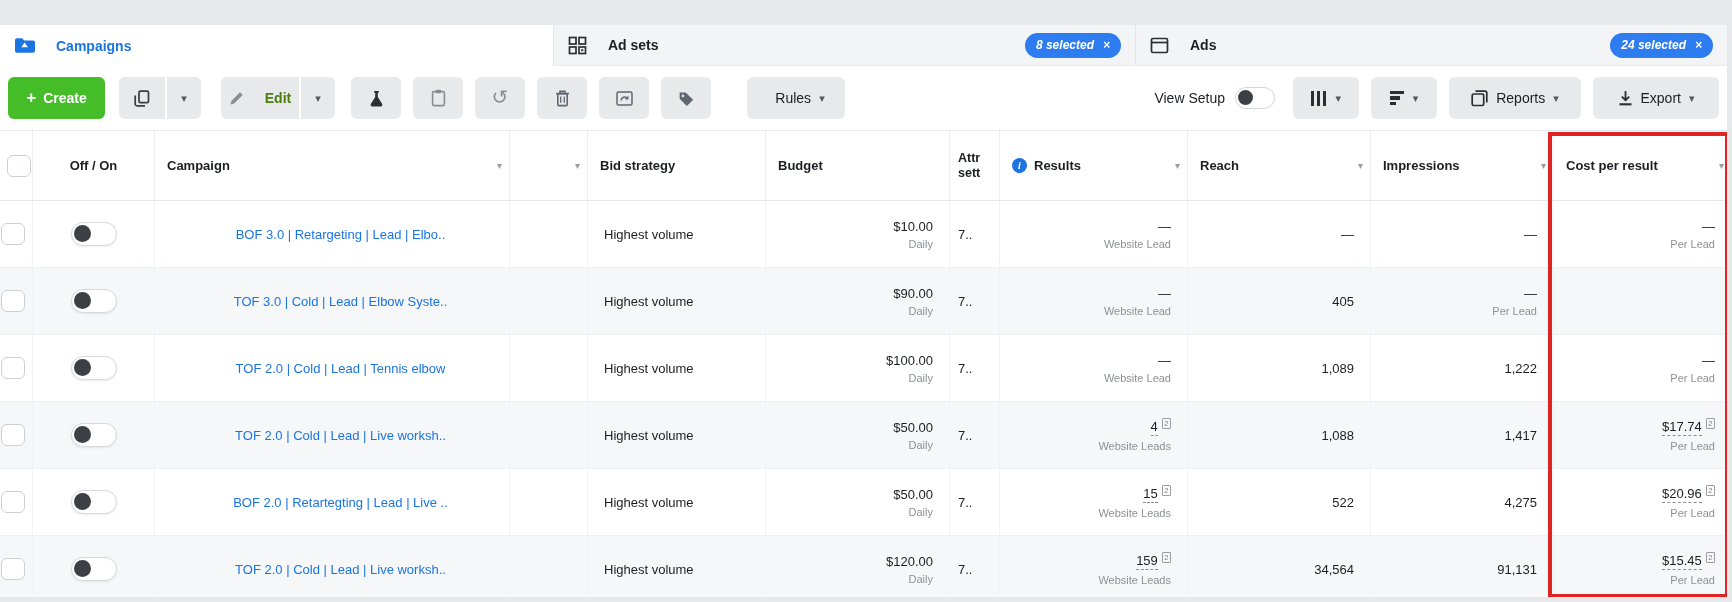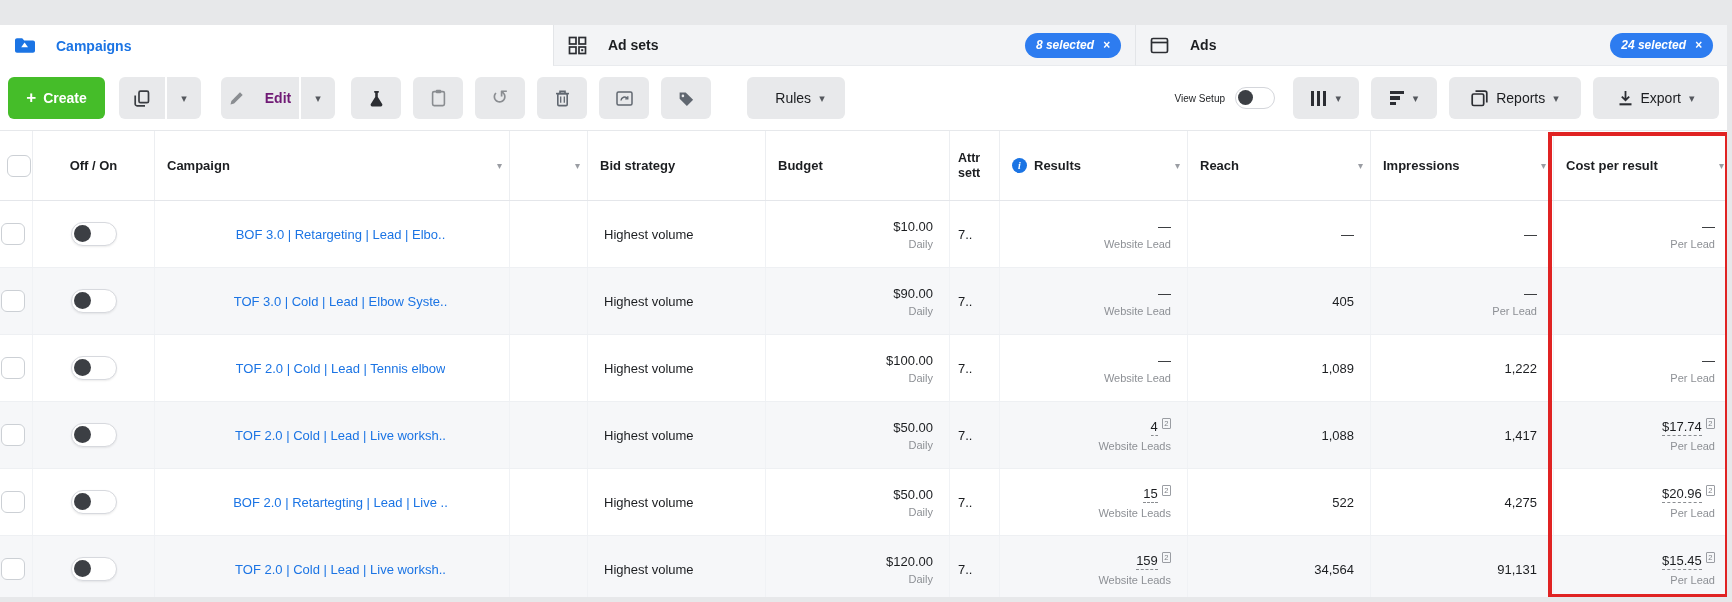--- a/index.html
+++ b/index.html
@@ -25,23 +25,23 @@
   
   .toolbar{display:flex;align-items:center;height:64px;padding:0 8px;background:#fff;}
   .btn{display:flex;align-items:center;justify-content:center;height:42px;background:#e8e9eb;
        border-radius:6px;box-sizing:border-box;cursor:pointer;}
   .btn-create{background:#45bd29;color:#fff;font-weight:bold;font-size:14px;width:97px;margin-left:0;}
   .btn-create .plus{font-size:17px;font-weight:bold;margin-right:7px;}
   .seg-main{border-radius:6px 0 0 6px;}
   .seg-caret{border-radius:0 6px 6px 0;width:36px;border-left:2px solid #fff;}
   .icon-btn{width:50px;}
   .caret{font-size:11px;color:#55585e;line-height:1;}
-  .edit-label{font-size:14px;color:#701a75;font-weight:bold;margin-left:21px;}
+  .edit-label{font-size:14px;color:#4d7c0f;font-weight:bold;margin-left:21px;}
   .rules-label,.reports-label,.export-label{font-size:14px;color:#1c1e21;margin-left:8px;margin-right:8px;}
-  .view-setup{font-size:10px;color:#1c1e21;margin-right:10px;white-space:nowrap;}
+  .view-setup{font-size:14px;color:#1c1e21;margin-right:10px;white-space:nowrap;}
   .toggle-sm{position:relative;width:40px;height:22px;background:#fff;border:1.5px solid #d4d6db;border-radius:12px;box-sizing:border-box;cursor:pointer;}
   .toggle-sm::after{content:"";position:absolute;left:2px;top:2px;width:15px;height:15px;border-radius:50%;background:#3c3f44;}
   .cols-icon{display:flex;gap:2.5px;}
   .cols-icon i{display:block;width:3.5px;height:15px;background:#2c2e33;}
   .bd-icon{display:flex;flex-direction:column;gap:2.5px;align-items:flex-start;}
   .bd-icon i{display:block;height:3.2px;background:#2c2e33;}
   .bd-icon i:nth-child(1){width:14px;}
   .bd-icon i:nth-child(2){width:10px;}
   .bd-icon i:nth-child(3){width:6px;}
   .undo-glyph{font-size:20px;color:#8a8d91;line-height:1;transform:translateY(-1px);}

